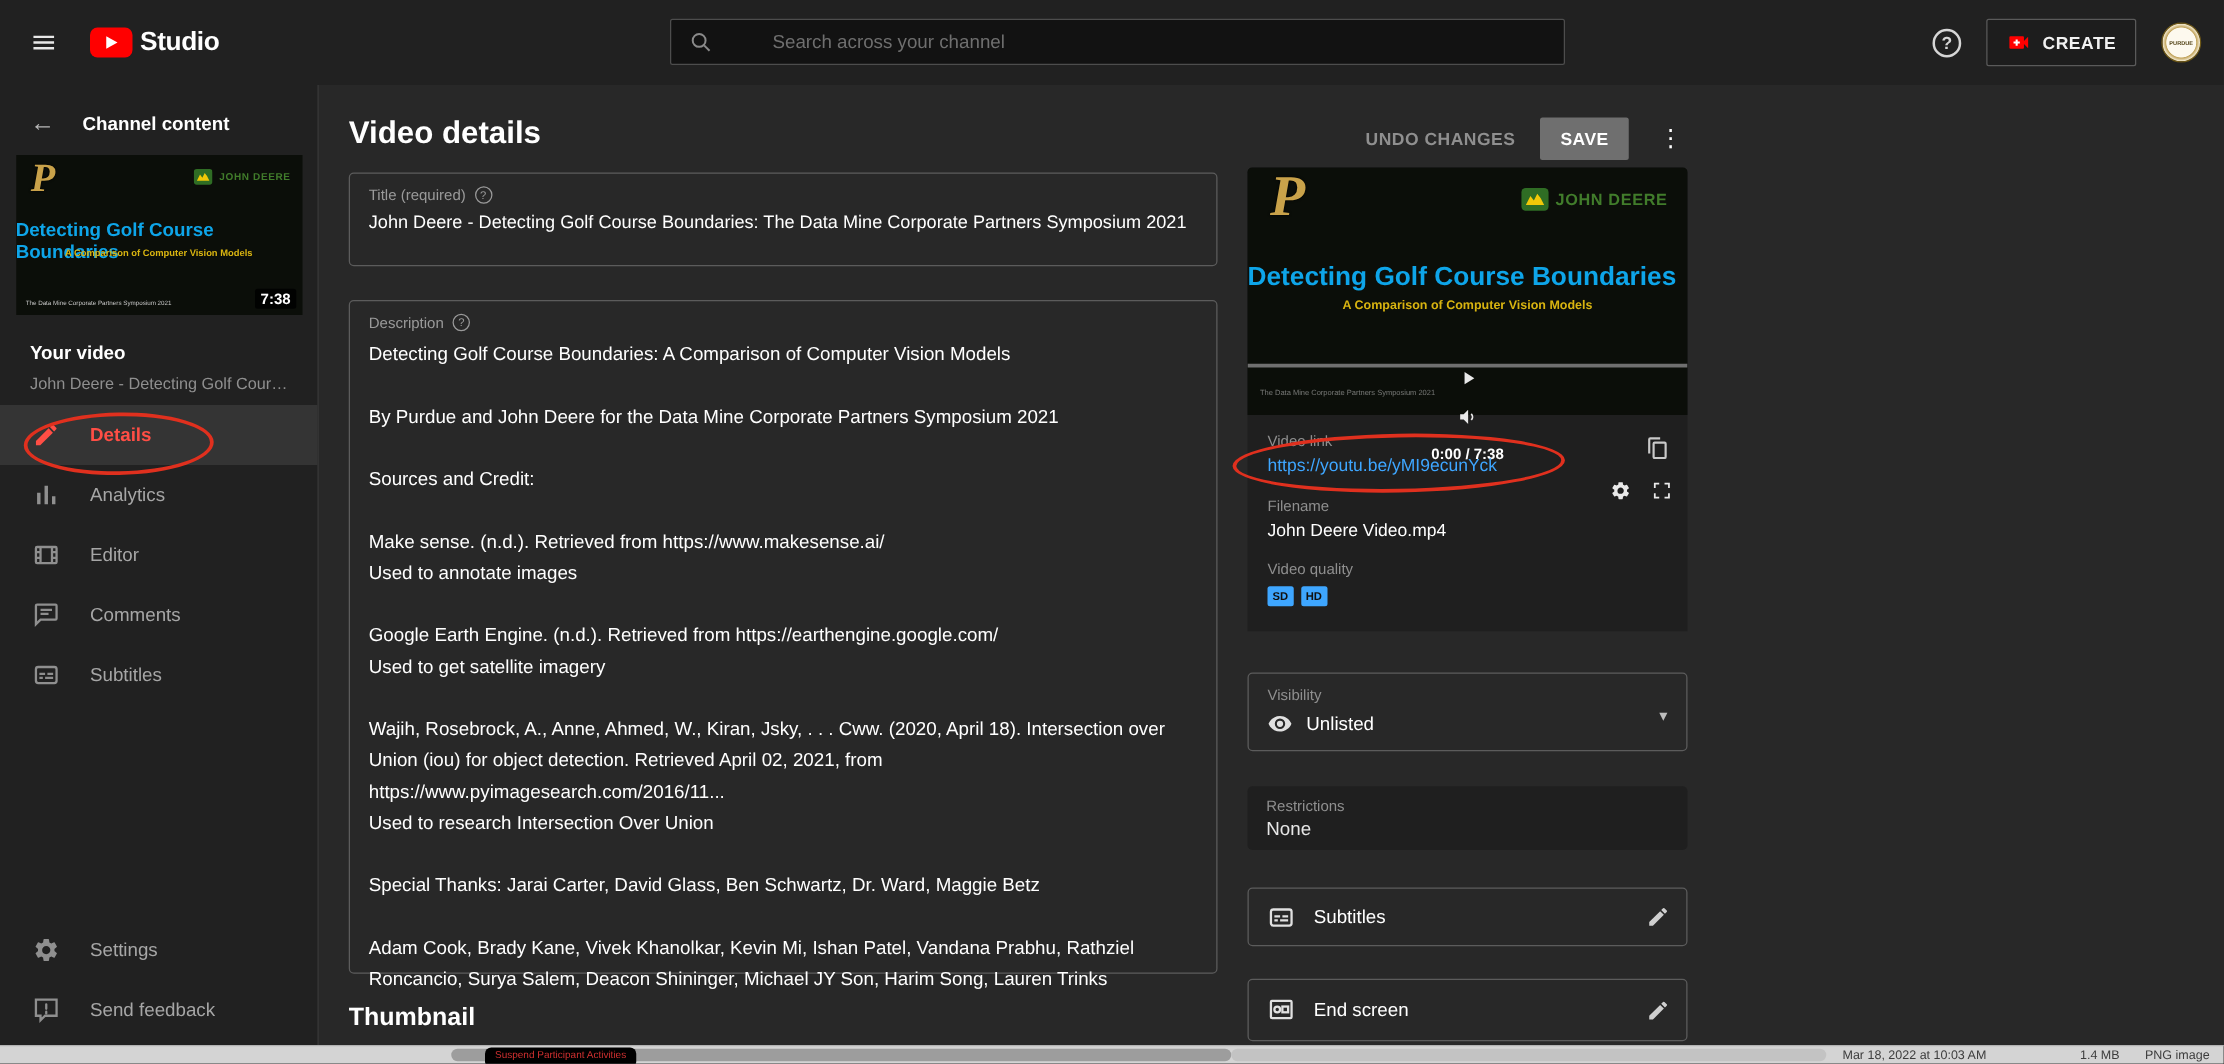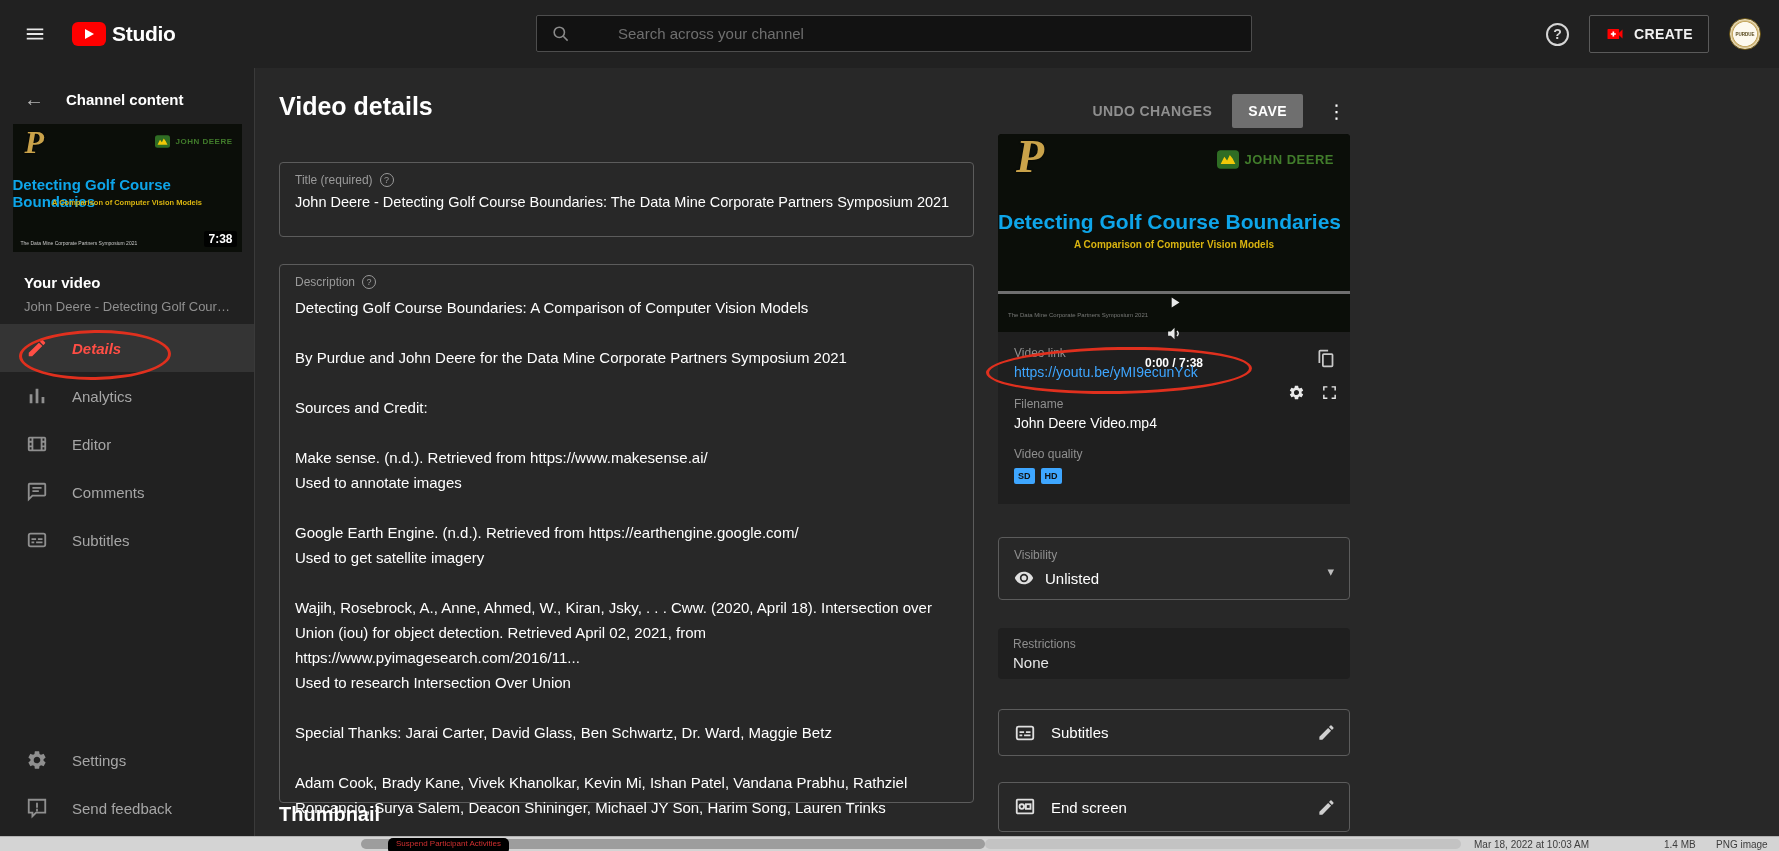--- a/index.html
+++ b/index.html
@@ -30,21 +30,21 @@
   .sidebar { position:absolute; top:68px; left:0; width:255px; bottom:15px; background:#212121; border-right:1px solid #3a3a3a; z-index:5; }
   .back-row { display:flex; align-items:center; gap:22px; padding:22px 24px 16px; }
   .back-arrow { color:#b5b5b5; font-size:20px; background:none; border:none; line-height:18px; }
   .back-label { font-size:15px; font-weight:bold; color:#fff; }
   .side-thumb { width:229px; height:128px; margin:0 auto; position:relative; cursor:pointer; }
   .your-video { padding:22px 24px 0; font-size:15px; font-weight:bold; }
   .video-short { margin-top:8px; padding:0 24px; font-size:13px; color:#8f8f8f; white-space:nowrap; overflow:hidden; text-overflow:ellipsis; }
   .menu { margin-top:10px; }
   .menu-item { height:48px; display:flex; align-items:center; padding-left:26px; gap:24px; color:#a6a6a6; font-size:15px; cursor:pointer; }
   .mi-icon { width:22px; height:22px; color:#8f8f8f; flex:none; }
-  .menu-item.selected { background:#343434; color:#ff4e45; font-weight:bold;font-style:italic; }
+  .menu-item.selected { background:#343434; color:#ff4e45; font-weight:bold; }
   .menu-item.selected .mi-icon { color:#ff4e45; }
   .side-bottom { position:absolute; bottom:4px; left:0; right:0; }
 
   
   .thumb { position:absolute; inset:0; background:#0b0e09; overflow:hidden; }
   .p-logo { position:absolute; color:#c9a24a; font-family:"Liberation Serif", serif; font-style:italic; font-weight:bold; text-shadow:0 0 2px #000; }
   .jd { position:absolute; display:flex; align-items:center; gap:5px; }
   .jd-text { color:#417c2b; font-weight:bold; letter-spacing:.5px; }
   .thumb-title { position:absolute; left:0; right:0; font-weight:bold; color:#0ea5e9; }
   .thumb-sub { position:absolute; left:0; right:0; text-align:center; color:#d9b410; font-weight:bold; }
@@ -61,21 +61,21 @@
   .header-actions { position:absolute; top:94px; right:429px; display:flex; align-items:center; gap:20px; z-index:2; }
   .undo-btn { color:#8f8f8f; font-weight:bold; font-size:14px; letter-spacing:.4px; background:none; border:none; }
   .save-btn { background:#6f6f6f; color:#fff; font-weight:bold; font-size:14px; letter-spacing:.4px; padding:9px 16px; border:none; border-radius:2px; }
   .dots-btn { color:#fff; font-size:19px; background:none; border:none; padding:0 4px; }
 
   
   .form-col { position:absolute; left:279px; top:138px; width:695px; z-index:1; }
   .field { border:1px solid #5c5c5c; border-radius:4px; padding:10px 15px; margin-bottom:27px; cursor:text; }
   .field-label-row { display:flex; align-items:center; gap:7px; color:#9a9a9a; font-size:12px; }
   .help-circ { width:14px; height:14px; border:1px solid #9a9a9a; border-radius:50%; font-size:9px; display:flex; align-items:center; justify-content:center; color:#9a9a9a; flex:none; }
-  .title-field { height:75px;margin-top:24px; }
+  .title-field { height:75px; }
   .title-value { margin-top:7px; font-size:14.5px; color:#fff; }
   .desc-field { height:539px; }
   .desc-text { margin-top:6px; font-size:15px; line-height:25px; color:#fff; white-space:pre-line; }
   .thumb-section-label { position:absolute; left:279px; top:803px; font-size:20px; font-weight:bold; z-index:1; }
 
   
   .right-col { position:absolute; left:998px; top:134px; width:352px; z-index:1; }
   .player-card { background:#1f1f1f; border-radius:4px 4px 0 0; overflow:hidden; }
   .player-video { position:relative; width:352px; height:198px; background:#0b0e09; }
   .player-video .p-logo { left:18px; top:-4px; font-size:46px; }

